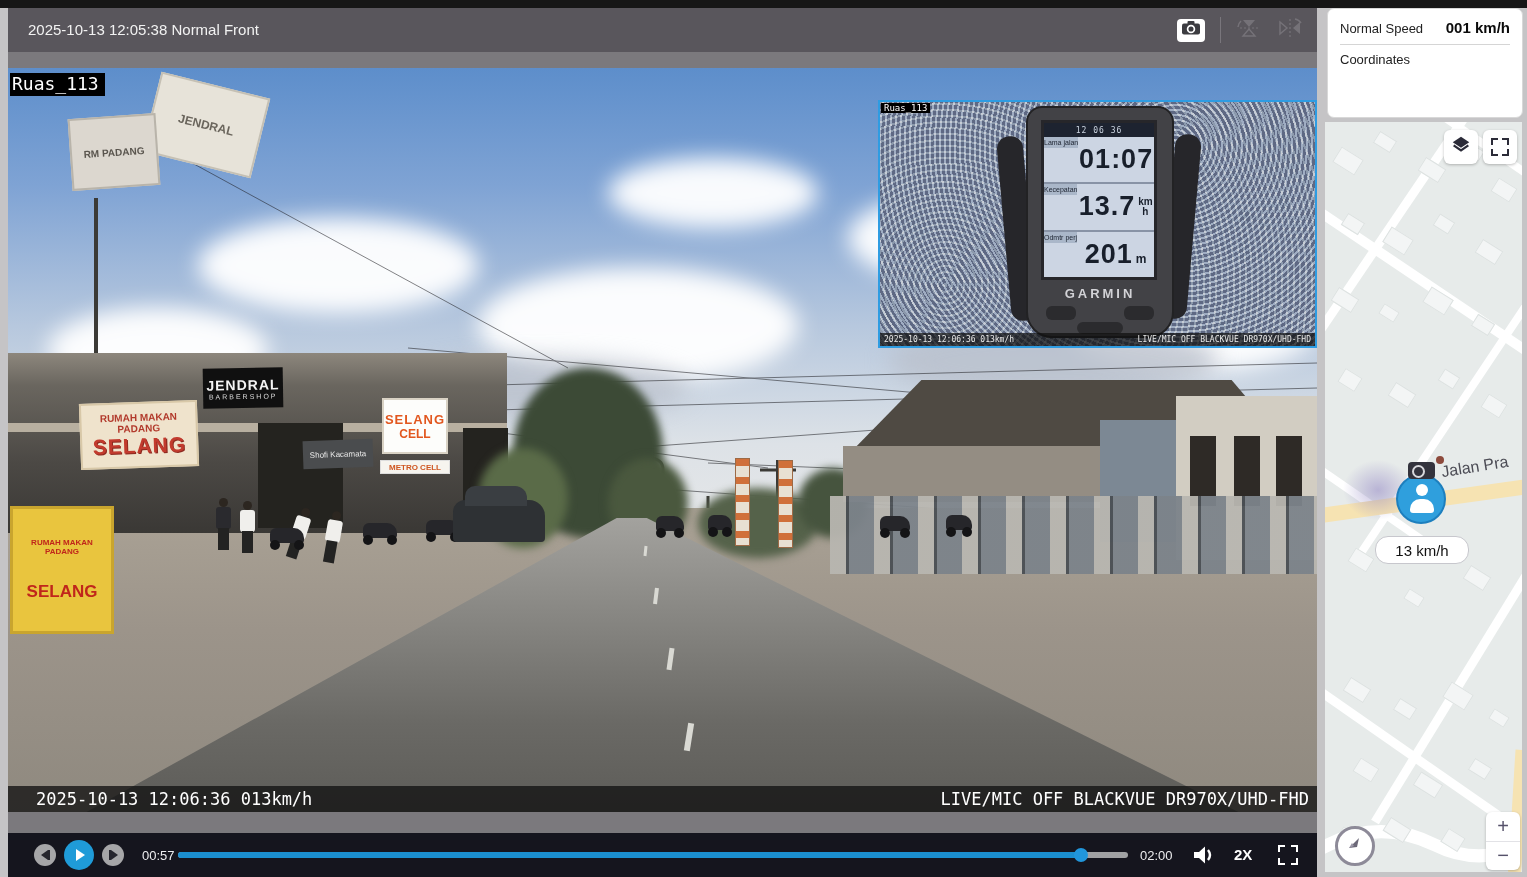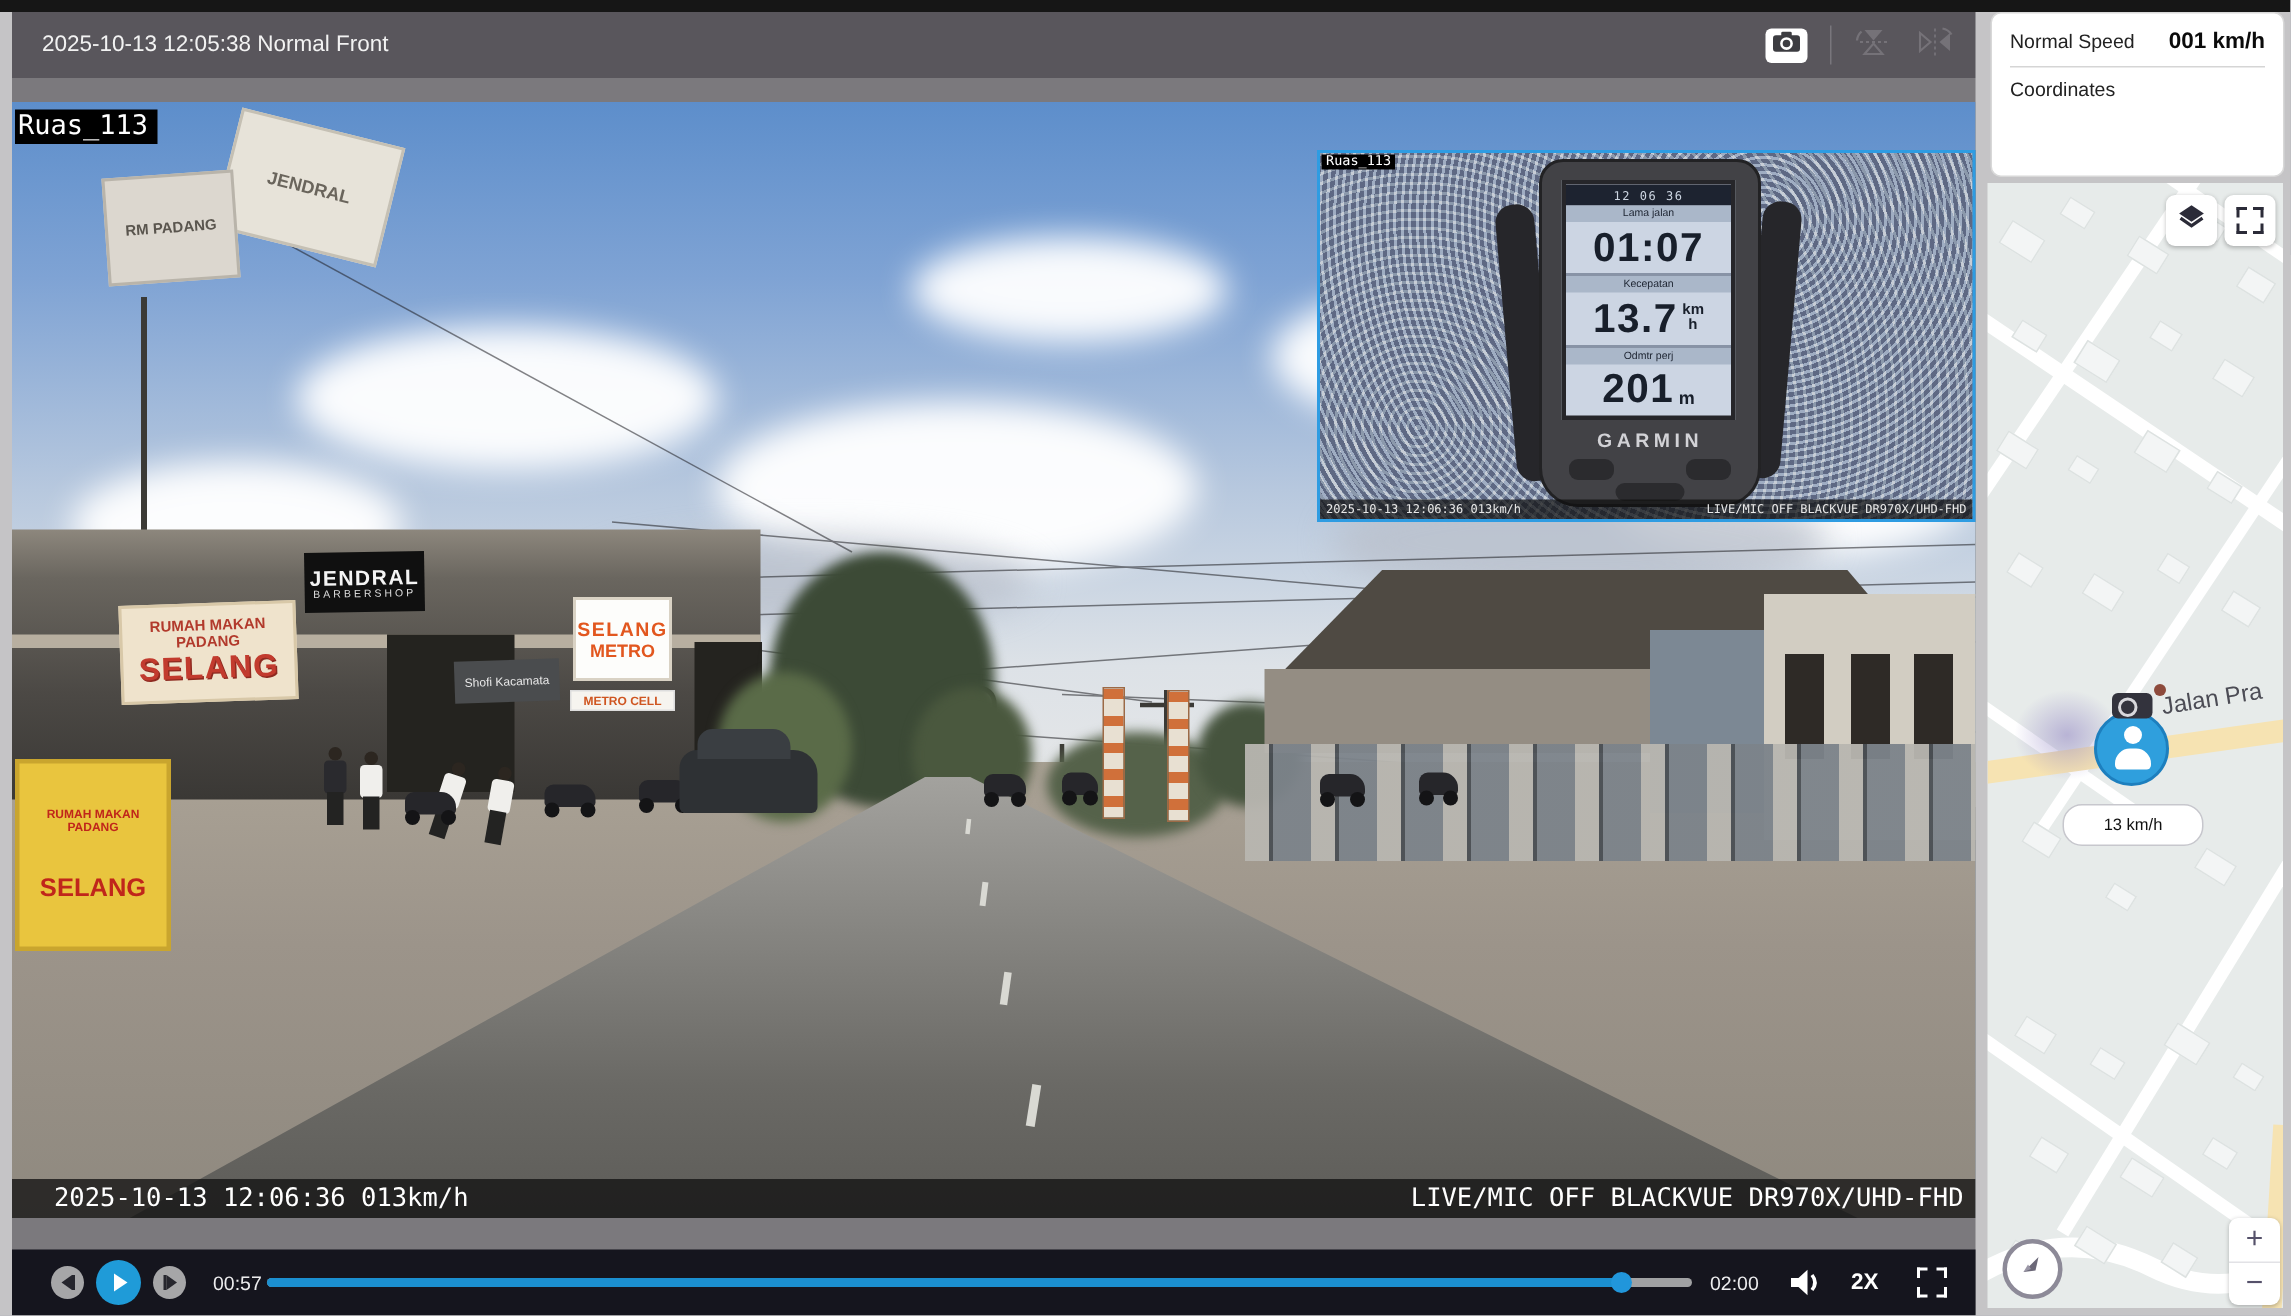--- a/index.html
+++ b/index.html
@@ -93,21 +93,21 @@
   .pip-band { position:absolute; left:0; bottom:0; width:100%; height:13px; background:rgba(15,15,15,.72); color:#e8e8e8;
               font-family:"DejaVu Sans Mono",monospace; font-size:8px; display:flex; justify-content:space-between; align-items:center; padding:0 4px; z-index:4; }
   .garmin-wrap { position:absolute; left:124px; top:4px; width:190px; height:240px; }
   .g-clamp { position:absolute; width:26px; height:185px; background:#26262a; border-radius:12px; }
   .g-device { position:absolute; left:22px; top:0; width:148px; height:232px; background:#424246; border:2px solid #222224;
               border-radius:16px 16px 26px 26px; }
   .g-screen { position:absolute; left:13px; top:12px; width:116px; height:160px; background:#ccd5e3; border:3px solid #26262a;
               display:flex; flex-direction:column; overflow:hidden; }
   .g-status { height:14px; background:#1d2330; color:#cdd6e2; font-size:8px; font-family:"DejaVu Sans Mono",monospace;
               display:flex; align-items:center; justify-content:center; letter-spacing:1px; }
-  .g-row { flex:1; border-bottom:2px solid #8893a6; display:flex; flex-direction:column; }
+  .g-row { flex:1; border-bottom:2px solid #8893a6; display:flex; flex-direction:row; }
   .g-row:last-child { border-bottom:none; }
   .g-label { height:11px; background:#aab7c9; color:#1c2330; font-size:7px; display:flex; align-items:center; justify-content:center; }
   .g-val { flex:1; display:flex; align-items:center; justify-content:center; color:#181f2b; font-weight:bold; }
   .g-val .big { font-size:27px; letter-spacing:1px; }
   .g-unit { display:flex; flex-direction:column; line-height:1; font-size:10px; margin-left:3px; font-weight:bold; }
   .g-unit .u2 { margin-left:4px; }
   .g-unit-m { font-size:12px; margin:10px 0 0 3px; }
   .g-brand { position:absolute; left:0; top:178px; width:100%; text-align:center; color:#d2d2d6; font-weight:bold;
              letter-spacing:3px; font-size:13px; }
   .g-btn { position:absolute; background:#2b2b2e; border-radius:6px; }
@@ -154,21 +154,21 @@
   .trail { position:absolute; left:18px; top:338px; width:70px; height:60px; z-index:2;
            background:radial-gradient(closest-side, rgba(146,134,196,.55), rgba(146,134,196,0)); }
   .dashcam { position:absolute; left:83px; top:340px; width:27px; height:17px; background:#33333d; border-radius:4px; z-index:4; }
   .dashcam::before { content:""; position:absolute; left:4px; top:3px; width:9px; height:9px; border-radius:50%; border:2px solid #d8d8dc; }
   .dashcam-dot { position:absolute; left:111px; top:334px; width:8px; height:8px; border-radius:50%; background:#8d4a3c; z-index:4; }
   .marker { position:absolute; left:71px; top:352px; width:50px; height:50px; border-radius:50%; background:#2f9fdd;
             border:2px solid #1d7fbe; z-index:3; }
   .marker .head { position:absolute; left:18px; top:8px; width:12px; height:12px; border-radius:50%; background:#fff; }
   .marker .body { position:absolute; left:12px; top:23px; width:24px; height:14px; border-radius:10px 10px 3px 3px; background:#fff; }
   .speed-pill { position:absolute; left:50px; top:414px; width:94px; height:28px; background:#fff; border:1px solid #c7c7cd;
-                border-radius:13px; display:flex; align-items:center; justify-content:center; font-size:11px; color:#111; z-index:3; }
+                border-radius:13px; display:flex; align-items:center; justify-content:center; font-size:15px; color:#111; z-index:3; }
   .street-label { position:absolute; left:116px; top:336px; color:#4c4c55; font-size:16px; transform:rotate(-9deg); white-space:nowrap; z-index:3; }
   .compass { position:absolute; left:10px; top:704px; width:40px; height:40px; border-radius:50%; background:#fff;
              border:3px solid #8d8a98; display:flex; align-items:center; justify-content:center; z-index:5; cursor:pointer; }
   .zoomctl { position:absolute; left:161px; top:690px; width:34px; height:58px; background:#fff; border-radius:6px;
              box-shadow:0 1px 3px rgba(0,0,0,.25); display:flex; flex-direction:column; z-index:5; }
   .zoomctl .zb { flex:1; display:flex; align-items:center; justify-content:center; font-size:20px; color:#55516a; cursor:pointer; }
   .zoomctl .zb:first-child { border-bottom:1px solid #e2e2e6; }
 </style>
 </head>
 <body>
@@ -285,21 +285,21 @@
     <div class="sign sign-barber">
       <span class="l1">JENDRAL</span>
       <span class="l2">BARBERSHOP</span>
     </div>
     <div class="sign sign-resto">
       <span class="l1">RUMAH MAKAN PADANG</span>
       <span class="l2">SELANG</span>
     </div>
     <div class="sign sign-metro">
       <span class="l1">SELANG</span>
-      <span class="l2">METRO</span>
+      <span class="l2">CELL</span>
     </div>
     <div class="sign sign-metro-sub">
         <span>METRO CELL</span>
       </div>
     <div class="sign sign-shofi">
         <span>Shofi Kacamata</span>
       </div>
     <div class="sign sign-yellow">
       <span class="l1">RUMAH MAKAN PADANG</span>
       <span class="l2">SELANG</span>

